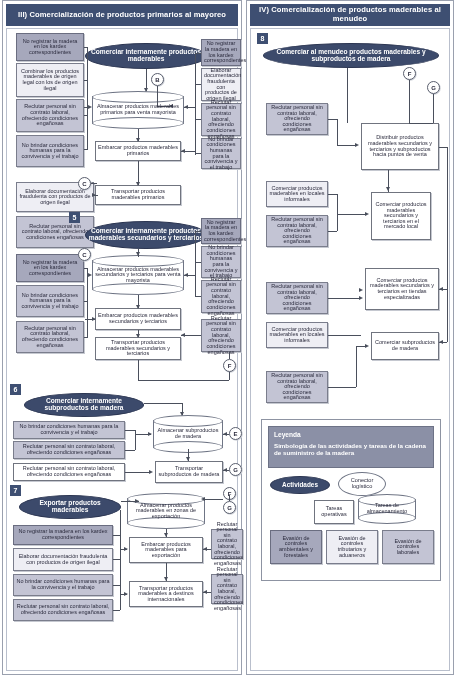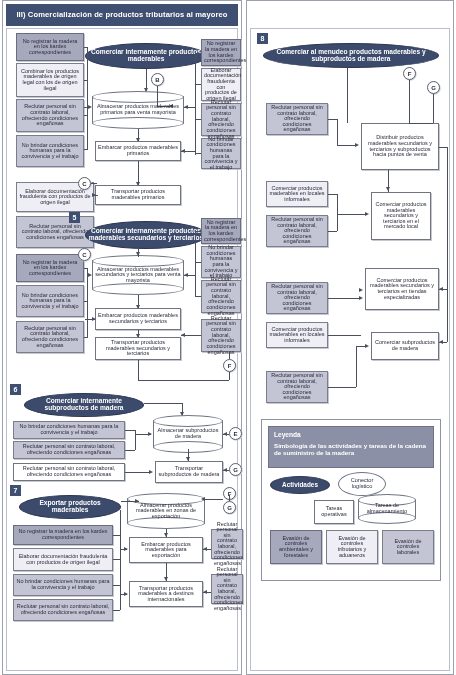--- a/index.html
+++ b/index.html
@@ -74,21 +74,21 @@
   .ar{border-top:2.6px solid transparent;border-bottom:2.6px solid transparent;border-left:4px solid #4a4f5c;}
   .al{border-top:2.6px solid transparent;border-bottom:2.6px solid transparent;border-right:4px solid #4a4f5c;}
   .ad{border-left:2.6px solid transparent;border-right:2.6px solid transparent;border-top:4px solid #4a4f5c;}
 </style>
 </head>
 <body>
 
 <div id="root">
 
   <div class="panel panel-left">
-    <div class="panel-head">III)  Comercialización de productos tributarios al mayoreo</div>
+    <div class="panel-head">III)  Comercialización de productos primarios al mayoreo</div>
     <div class="panel-body">
 
       <div class="n chip" style="left:62px;top:4px;">4</div>
       <div class="n ellipse" style="left:78px;top:14px;width:122px;height:26px;">
         <span class="t">Comerciar internamente productos maderables</span>
       </div>
 
       <div class="n rect env" style="left:9px;top:4px;width:68px;height:28px;">
           <span class="t">No registrar la madera en los kardex correspondientes</span>
         </div>
@@ -346,20 +346,21 @@
       <div class="arr al" style="left:196px;top:560.5px;"></div>
       <div class="ln v" style="left:222px;top:485px;height:0px;"></div>
       <div class="ln v" style="left:222px;top:466px;height:6px;"></div>
       <div class="ln h" style="left:198px;top:470px;width:18px;"></div>
       <div class="arr al" style="left:194px;top:467.5px;"></div>
 
     </div>
   </div>
 
   <div class="panel panel-right">
+    <div class="panel-head">IV)  Comercialización de productos maderables al menudeo</div>
     <div class="panel-body">
 
       <div class="n chip" style="left:6px;top:4px;">8</div>
       <div class="n ellipse" style="left:12px;top:14px;width:176px;height:25px;">
         <span class="t">Comerciar al menudeo productos maderables y subproductos de madera</span>
       </div>
 
       <div class="n rect lab" style="left:15px;top:74px;width:62px;height:32px;">
           <span class="t">Reclutar personal sin contrato laboral, ofreciendo condiciones engañosas</span>
         </div>

